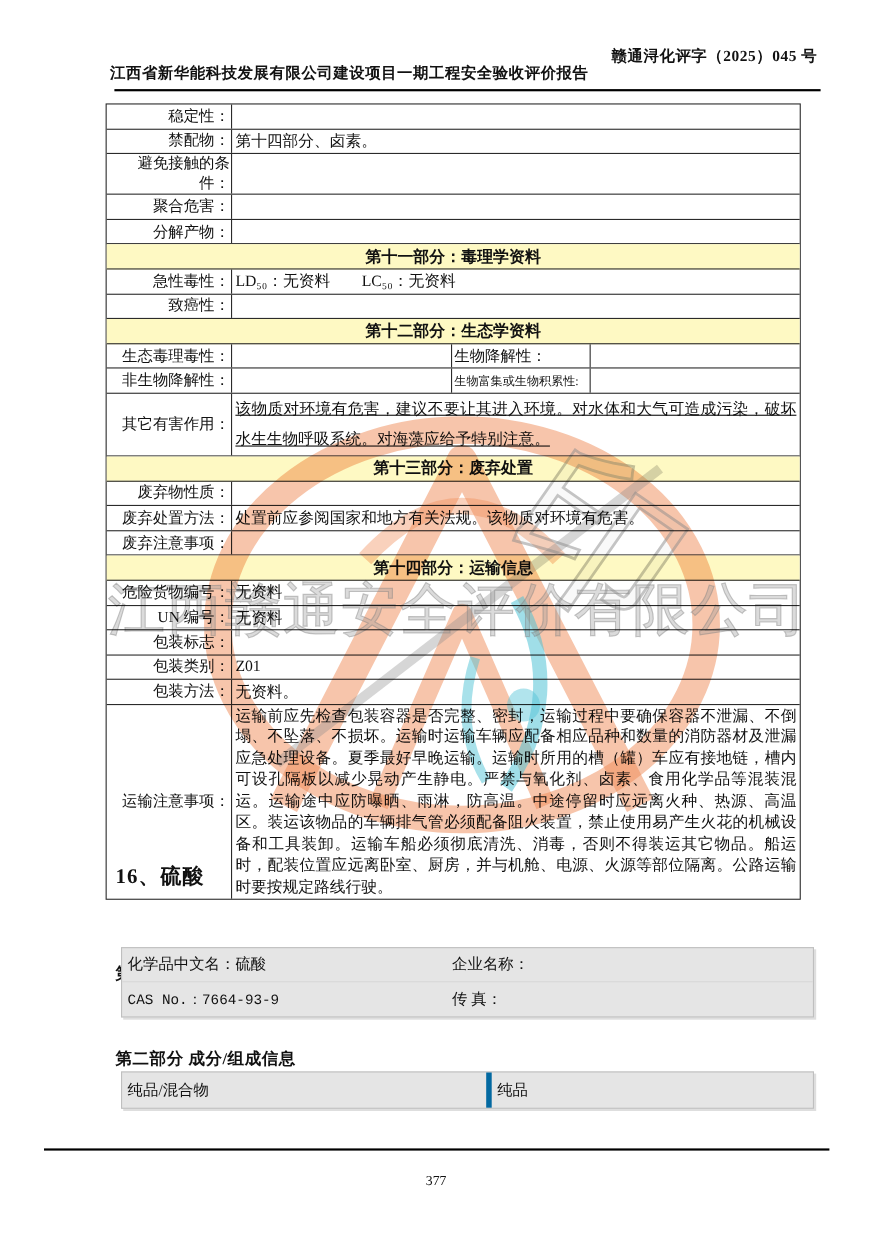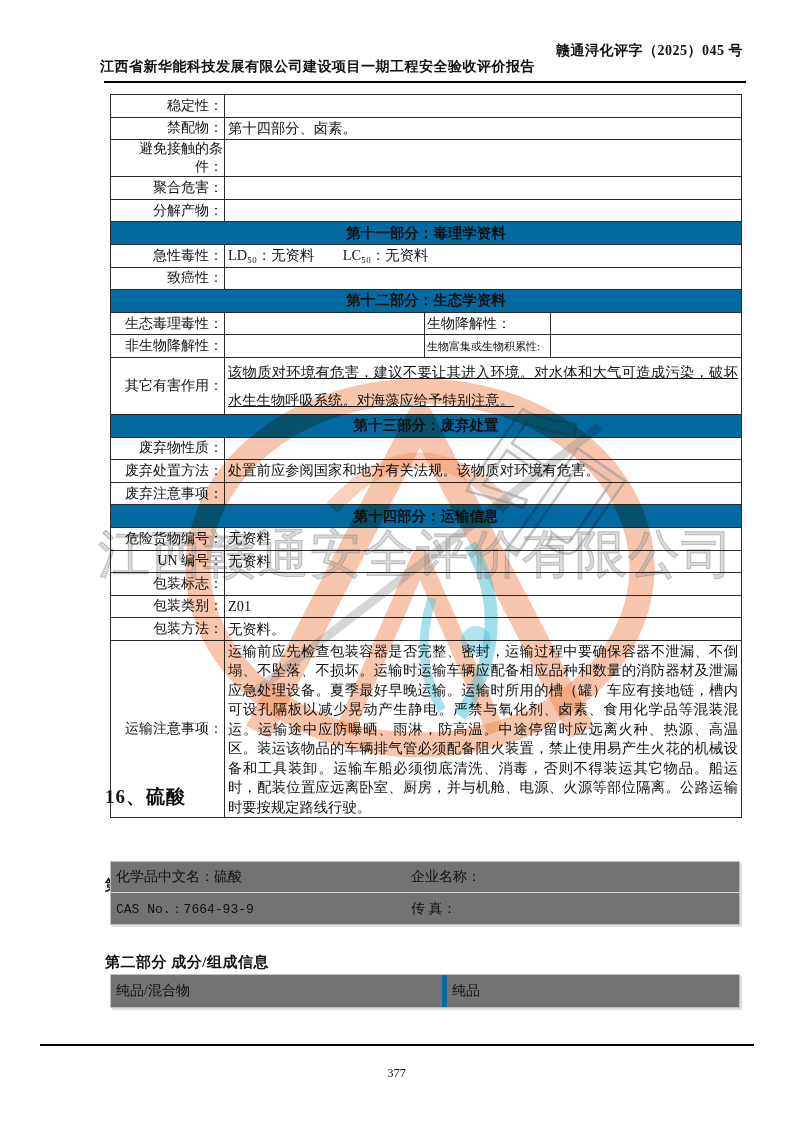--- a/index.html
+++ b/index.html
@@ -3,45 +3,45 @@
 <meta charset="utf-8">
 <style>
   html,body{margin:0;padding:0;background:#ffffff;}
   .page{position:relative;width:793px;height:1122px;background:#ffffff;overflow:hidden;
         font-family:"Liberation Serif","DejaVu Serif",serif;color:#111;}
   
   .hdr-left{position:absolute;left:100px;top:58px;font-size:14px;font-weight:bold;letter-spacing:.5px;}
   .hdr-right{position:absolute;right:50px;top:42px;font-size:14px;font-weight:bold;letter-spacing:.5px;}
   .hdr-rule{position:absolute;left:104px;top:81px;width:642px;height:2px;background:#000;}
   
-  .msds{position:absolute;left:110px;top:94px;width:632px;border:1.5px solid #2b2b2b;box-sizing:border-box;}
+  .msds{position:absolute;left:96px;top:94px;width:632px;border:1.5px solid #2b2b2b;box-sizing:border-box;}
   .trow{display:flex;border-bottom:1px solid #2b2b2b;min-height:22.6px;box-sizing:border-box;background:transparent;}
   .trow:last-child{border-bottom:none;}
-  .trow.sec{background:#0369a1;justify-content:center;align-items:center;}
+  .trow.sec{background:#fef9c3;justify-content:center;align-items:center;}
   .sec-title{font-weight:bold;font-size:14.5px;text-align:center;}
   .tlabel{width:114px;flex:0 0 114px;border-right:1px solid #2b2b2b;text-align:right;
           font-size:14px;display:flex;align-items:center;justify-content:flex-end;
           padding:0 1px;box-sizing:border-box;}
   .tval{flex:1;font-size:14.3px;display:flex;align-items:center;padding:0 3px;
         box-sizing:border-box;white-space:pre-wrap;}
   .tlabel2{width:127px;flex:0 0 127px;border-left:1px solid #2b2b2b;border-right:1px solid #2b2b2b;
            font-size:14px;display:flex;align-items:center;padding:0 2px;box-sizing:border-box;}
   .tlabel2.small{font-size:11px;}
   .tval1{flex:0 0 199px;width:199px;font-size:14.3px;display:flex;align-items:center;padding:0 3px;box-sizing:border-box;}
   .tval2{flex:1;font-size:14.3px;display:flex;align-items:center;padding:0 3px;box-sizing:border-box;}
   .trow.tall{min-height:46px;}
   .trow.tall .tval{display:block;line-height:28px;padding-top:0;text-align:justify;text-decoration:underline;}
   .trow.xtall{min-height:156px;}
   .trow.xtall .tval{display:block;line-height:19.5px;padding-top:1px;text-align:justify;}
   
   .h16{position:absolute;left:105px;top:784px;font-size:19px;font-weight:bold;letter-spacing:1px;}
   .ptitle{position:absolute;left:105px;font-size:15px;font-weight:bold;letter-spacing:.5px;}
   .p1{top:876px;}
   .p2{top:953px;}
-  .boxtbl{position:absolute;left:110px;width:630px;background:#737373;border:1px solid #bfbfbf;
+  .boxtbl{position:absolute;left:110px;width:630px;background:#e5e5e5;border:1px solid #bfbfbf;
           box-shadow:2px 2px 0 rgba(0,0,0,0.13);box-sizing:border-box;}
   .p1t{top:861px;}
   .p2t{top:974px;}
   .box-row{display:flex;height:31px;border-bottom:1px solid #d8d8d8;box-sizing:border-box;}
   .box-row:last-child{border-bottom:none;}
   .box-cell{display:flex;align-items:center;font-size:14px;padding:0 5px;box-sizing:border-box;}
   .bc1{flex:0 0 295px;width:295px;}
   .bc2{flex:1;}
   .mono{font-family:"Liberation Mono","DejaVu Sans Mono",monospace;font-size:13px;}
   .p2t .box-row{height:32px;}

